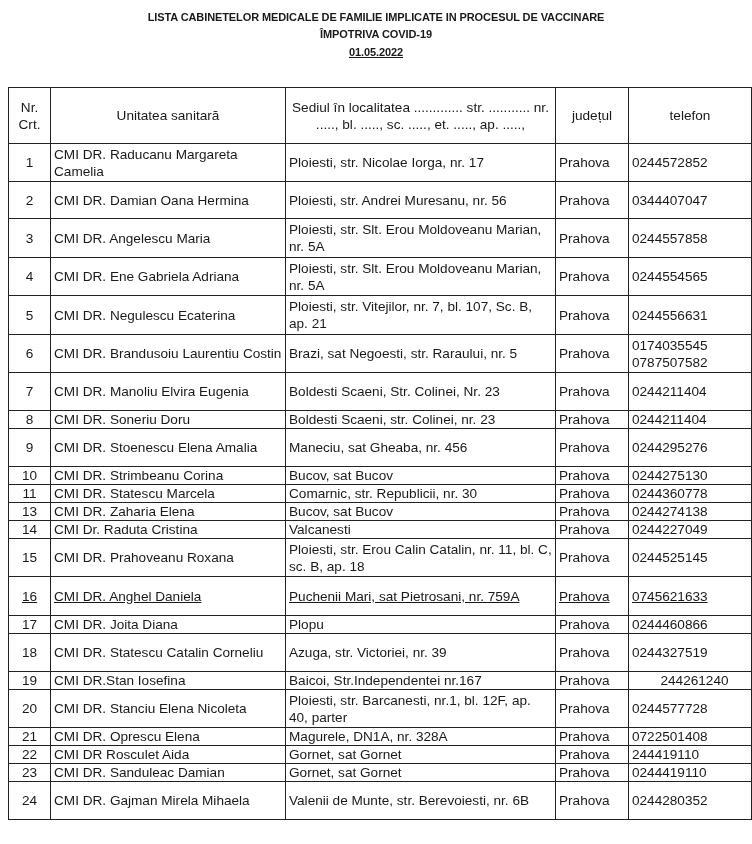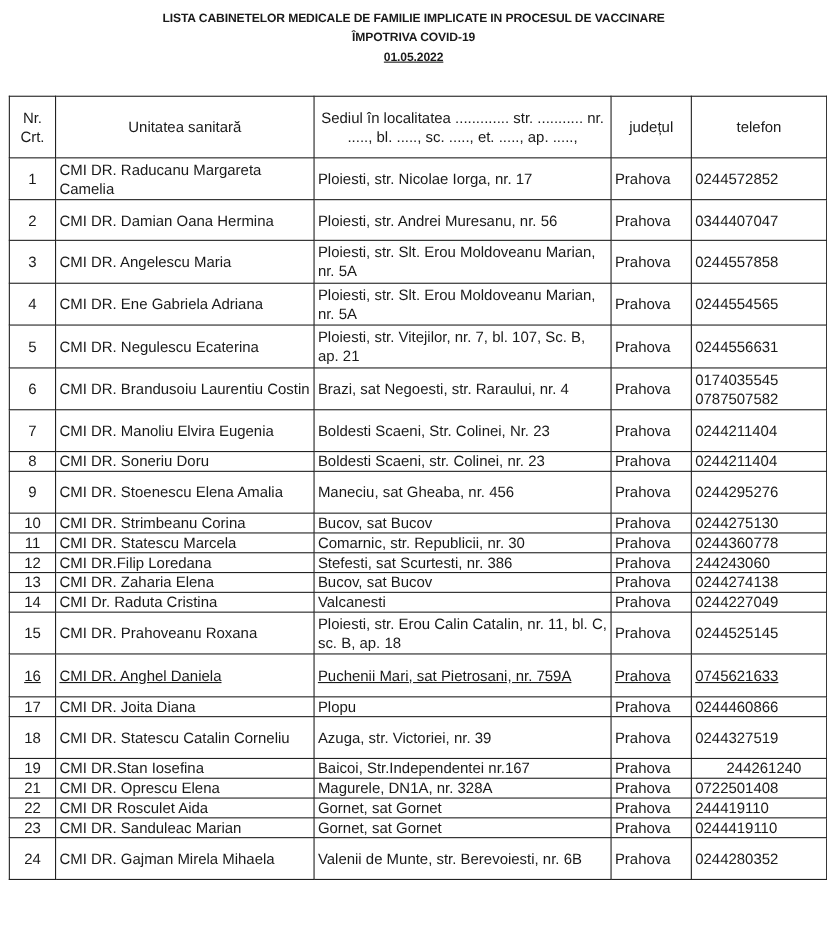--- a/index.html
+++ b/index.html
@@ -78,21 +78,21 @@
       <tr style="height: 39px;">
         <td class="nr">5</td>
         <td class="left">CMI DR. Negulescu Ecaterina</td>
         <td class="left">Ploiesti, str. Vitejilor, nr. 7, bl. 107, Sc. B, ap. 21</td>
         <td class="left">Prahova</td>
         <td class="left">0244556631</td>
       </tr>
       <tr style="height: 38px;">
         <td class="nr">6</td>
         <td class="left">CMI DR. Brandusoiu Laurentiu Costin</td>
-        <td class="left">Brazi, sat Negoesti, str. Raraului, nr. 4</td>
+        <td class="left">Brazi, sat Negoesti, str. Raraului, nr. 5</td>
         <td class="left">Prahova</td>
         <td class="left">
           <span class="phone-line">0174035545</span>
           <span class="phone-line">0787507582</span>
         </td>
       </tr>
       <tr style="height: 38px;">
         <td class="nr">7</td>
         <td class="left">CMI DR. Manoliu Elvira Eugenia</td>
         <td class="left">Boldesti Scaeni, Str. Colinei, Nr. 23</td>
@@ -121,27 +121,20 @@
         <td class="left">0244275130</td>
       </tr>
       <tr style="height: 18px;">
         <td class="nr">11</td>
         <td class="left">CMI DR. Statescu Marcela</td>
         <td class="left">Comarnic, str. Republicii, nr. 30</td>
         <td class="left">Prahova</td>
         <td class="left">0244360778</td>
       </tr>
       <tr style="height: 18px;">
-        <td class="nr">12</td>
-        <td class="left">CMI DR.Filip Loredana</td>
-        <td class="left">Stefesti, sat Scurtesti, nr. 386</td>
-        <td class="left">Prahova</td>
-        <td class="left">244243060</td>
-      </tr>
-      <tr style="height: 18px;">
         <td class="nr">13</td>
         <td class="left">CMI DR. Zaharia Elena</td>
         <td class="left">Bucov, sat Bucov</td>
         <td class="left">Prahova</td>
         <td class="left">0244274138</td>
       </tr>
       <tr style="height: 18px;">
         <td class="nr">14</td>
         <td class="left">CMI Dr. Raduta Cristina</td>
         <td class="left">Valcanesti</td>
@@ -176,37 +169,44 @@
         <td class="left">Prahova</td>
         <td class="left">0244327519</td>
       </tr>
       <tr style="height: 18px;">
         <td class="nr">19</td>
         <td class="left">CMI DR.Stan Iosefina</td>
         <td class="left">Baicoi, Str.Independentei nr.167</td>
         <td class="left">Prahova</td>
         <td class="center">244261240</td>
       </tr>
+      <tr style="height: 38px;">
+        <td class="nr">20</td>
+        <td class="left">CMI DR. Stanciu Elena Nicoleta</td>
+        <td class="left">Ploiesti, str. Barcanesti, nr.1, bl. 12F, ap. 40, parter</td>
+        <td class="left">Prahova</td>
+        <td class="left">0244577728</td>
+      </tr>
       <tr style="height: 18px;">
         <td class="nr">21</td>
         <td class="left">CMI DR. Oprescu Elena</td>
         <td class="left">Magurele, DN1A, nr. 328A</td>
         <td class="left">Prahova</td>
         <td class="left">0722501408</td>
       </tr>
       <tr style="height: 18px; padding-left: 40px;">
         <td class="nr">22</td>
         <td class="left">CMI DR Rosculet Aida</td>
         <td class="left">Gornet, sat Gornet</td>
         <td class="left">Prahova</td>
         <td class="left">244419110</td>
       </tr>
       <tr style="height: 18px;">
         <td class="nr">23</td>
-        <td class="left">CMI DR. Sanduleac Marian</td>
+        <td class="left">CMI DR. Sanduleac Damian</td>
         <td class="left">Gornet, sat Gornet</td>
         <td class="left">Prahova</td>
         <td class="left">0244419110</td>
       </tr>
       <tr style="height: 38px;">
         <td class="nr">24</td>
         <td class="left">CMI DR. Gajman Mirela Mihaela</td>
         <td class="left">Valenii de Munte, str. Berevoiesti, nr. 6B</td>
         <td class="left">Prahova</td>
         <td class="left">0244280352</td>

